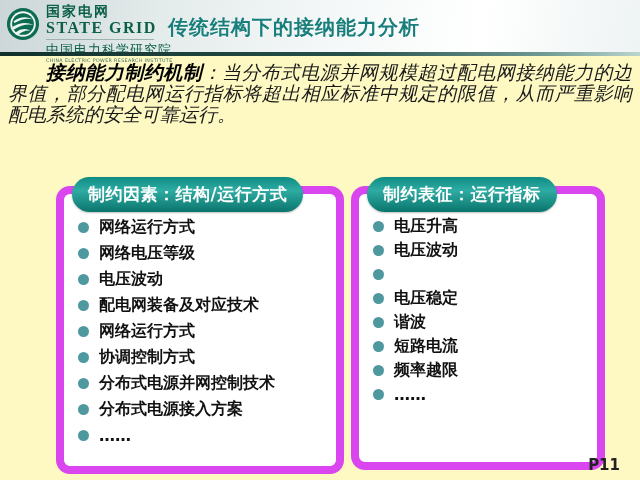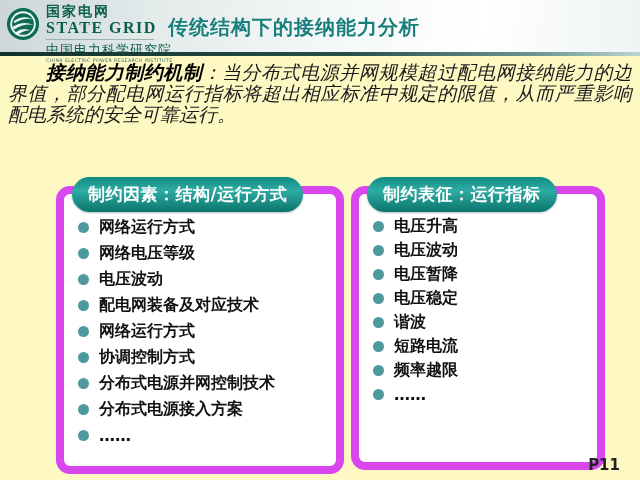--- a/index.html
+++ b/index.html
@@ -146,21 +146,20 @@
         <li>
         <span class="dot"></span>
         <span class="lbl">电压升高</span>
       </li>
         <li>
         <span class="dot"></span>
         <span class="lbl">电压波动</span>
       </li>
         <li>
         <span class="dot"></span>
-        <span class="lbl">电压暂降</span>
       </li>
         <li>
         <span class="dot"></span>
         <span class="lbl">电压稳定</span>
       </li>
         <li>
         <span class="dot"></span>
         <span class="lbl">谐波</span>
       </li>
         <li>

